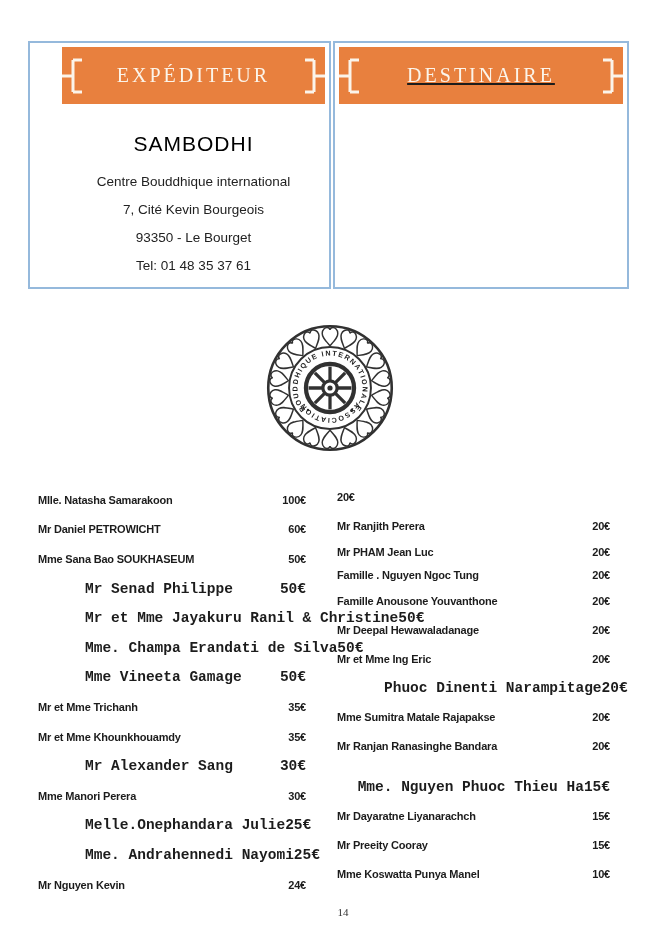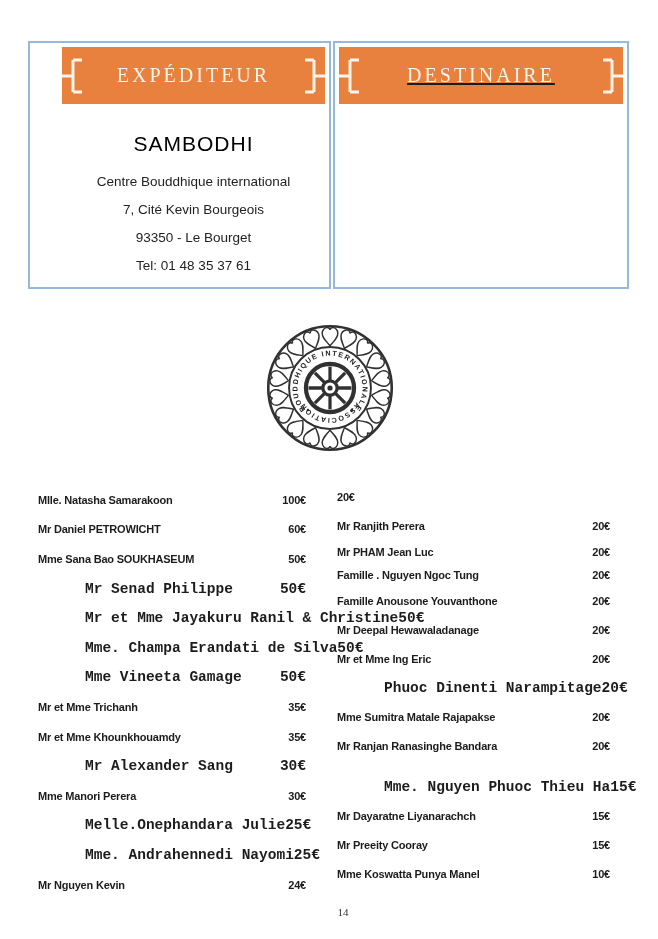--- a/index.html
+++ b/index.html
@@ -42,21 +42,21 @@
   .stamp{position:absolute;left:265px;top:323px;width:130px;height:130px;}
   
   .donor-col{position:absolute;display:flex;flex-direction:column;}
   .donor-col.left{left:38px;top:485px;width:268px;}
   .donor-col.right{left:337px;top:482px;width:273px;}
   .drow{display:flex;justify-content:space-between;align-items:center;font-weight:bold;}
   .donor-col.left .drow{height:29.6px;}
   .donor-col.right .drow{height:29px;}
   .donor-col.right .drow:nth-child(3),
   .donor-col.right .drow:nth-child(4){height:23px;}
-  .donor-col.right .drow:nth-child(11){margin-top:12px;}
+  .donor-col.right .drow:nth-child(11){margin-top:12px;justify-content:flex-end;}
   .drow.sans{font-family:"Liberation Sans",sans-serif;font-size:11px;letter-spacing:-0.2px;}
   .drow.serif{font-family:Liberation Mono, monospace;font-size:14.5px;margin-left:47px;}
   .dname{white-space:nowrap;}
   .damt{white-space:nowrap;}
   
   .page-num{
     position:absolute;left:0;right:0;top:906px;text-align:center;
     font-family:"Liberation Serif",serif;font-size:11px;color:#333;padding-left:28px;
   }
 </style>

